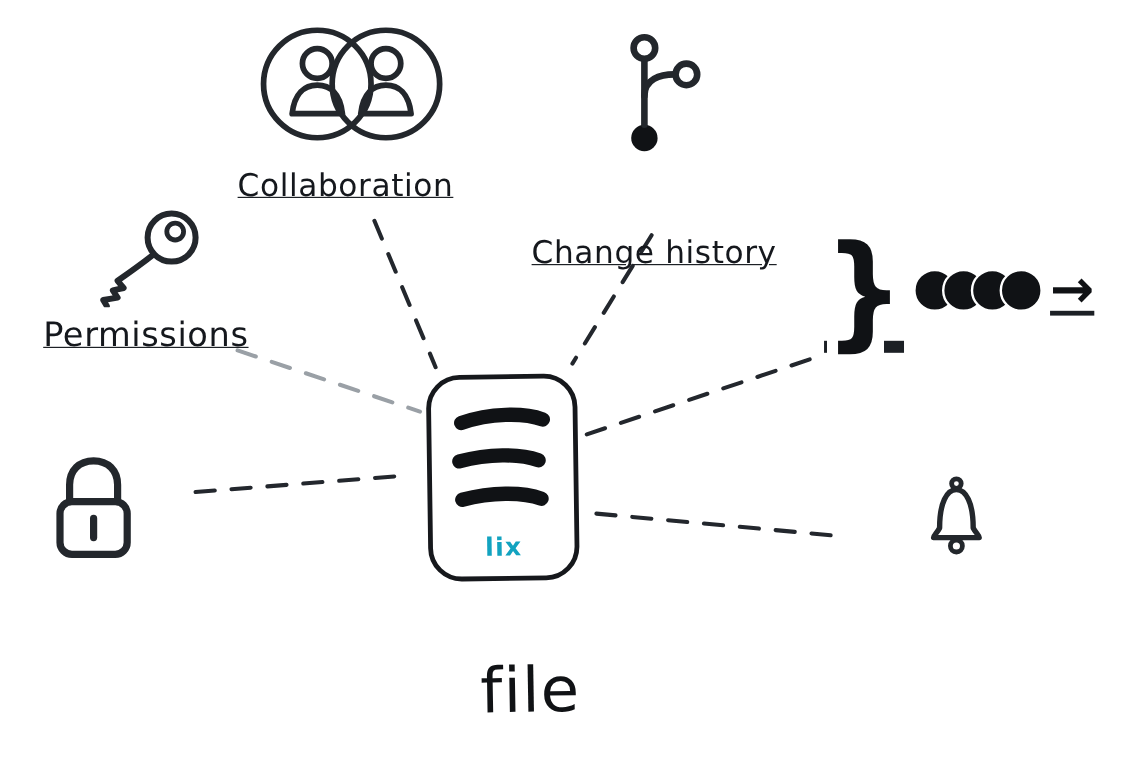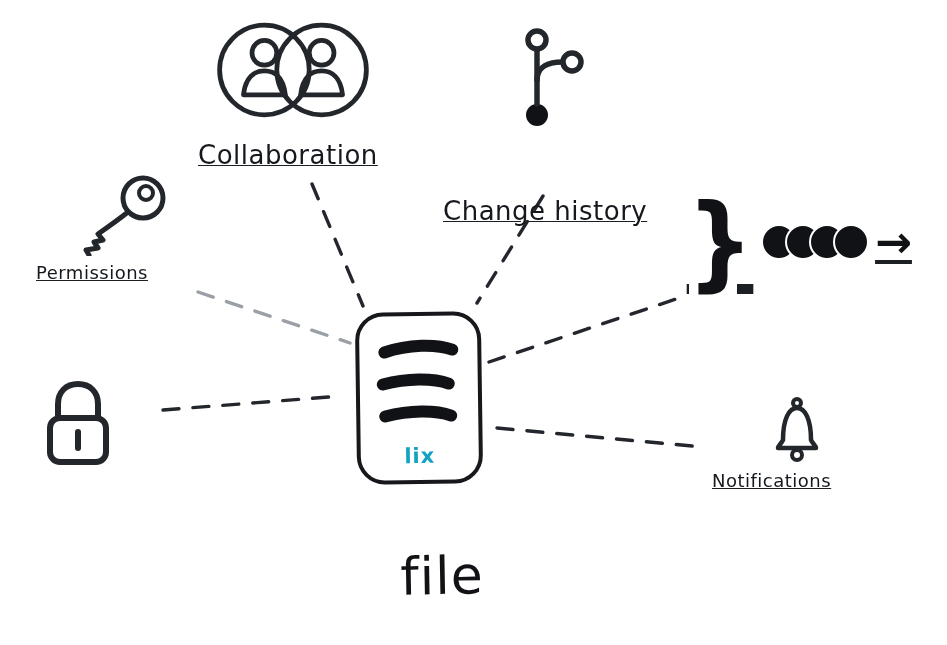--- a/index.html
+++ b/index.html
@@ -33,21 +33,21 @@
   }
   .connector.muted{stroke:var(--connector-muted);}
   .node{position:absolute;text-align:left;text-decoration:underline;}
   .node-label{
     font-size:26px;
     letter-spacing:.5px;
     color:#15181d;
     transform:rotate(-0.6deg);
     white-space:nowrap;
   }
-  .node-label.small{font-size:18px;}
+  .node-label.small{font-size:28px;}
   .icon-wrap{display:block;line-height:0;}
   .stroke-icon{stroke:#23272c;fill:none;stroke-linecap:round;stroke-linejoin:round;}
 
   
   .pos-collab-icon{left:212px;top:16px;}
   .pos-collab-label{left:198px;top:140px;width:195px;}
   .pos-history-icon{left:521px;top:28px;}
   .pos-history-label{left:443px;top:148px;width:225px;margin-top:48px;}
   .pos-perm-icon{left:70px;top:170px;}
   .pos-perm-label{left:36px;top:262px;width:165px;}
@@ -187,23 +187,20 @@
 
   <div class="node pos-notif-icon">
     <span class="icon-wrap">
       <svg width="58" height="68" viewBox="0 0 58 68">
         <circle class="stroke-icon" cx="29" cy="7" r="4" stroke-width="4"></circle>
         <path class="stroke-icon" d="M15 44 C15 23 21 12 29 12 C37 12 43 23 43 44 C45 48 48 50 48 52 L10 52 C10 50 13 48 15 44 Z" stroke-width="4.5"></path>
         <circle class="stroke-icon" cx="29" cy="59" r="5" stroke-width="4"></circle>
       </svg>
     </span>
   </div>
-  <div class="node pos-notif-label">
-    <span class="node-label small">Notifications</span>
-  </div>
 
   <div class="file-card">
     <span class="icon-wrap">
       <svg width="96" height="116" viewBox="0 0 96 116">
         <path d="M14 16 C38 8 66 8 82 14" stroke="#101215" stroke-width="12" stroke-linecap="round" fill="none"></path>
         <path d="M12 48 C36 42 62 42 78 48" stroke="#101215" stroke-width="12" stroke-linecap="round" fill="none"></path>
         <path d="M14 80 C38 74 64 74 80 80" stroke="#101215" stroke-width="12" stroke-linecap="round" fill="none"></path>
       </svg>
     </span>
     <span class="file-logo">lix</span>

